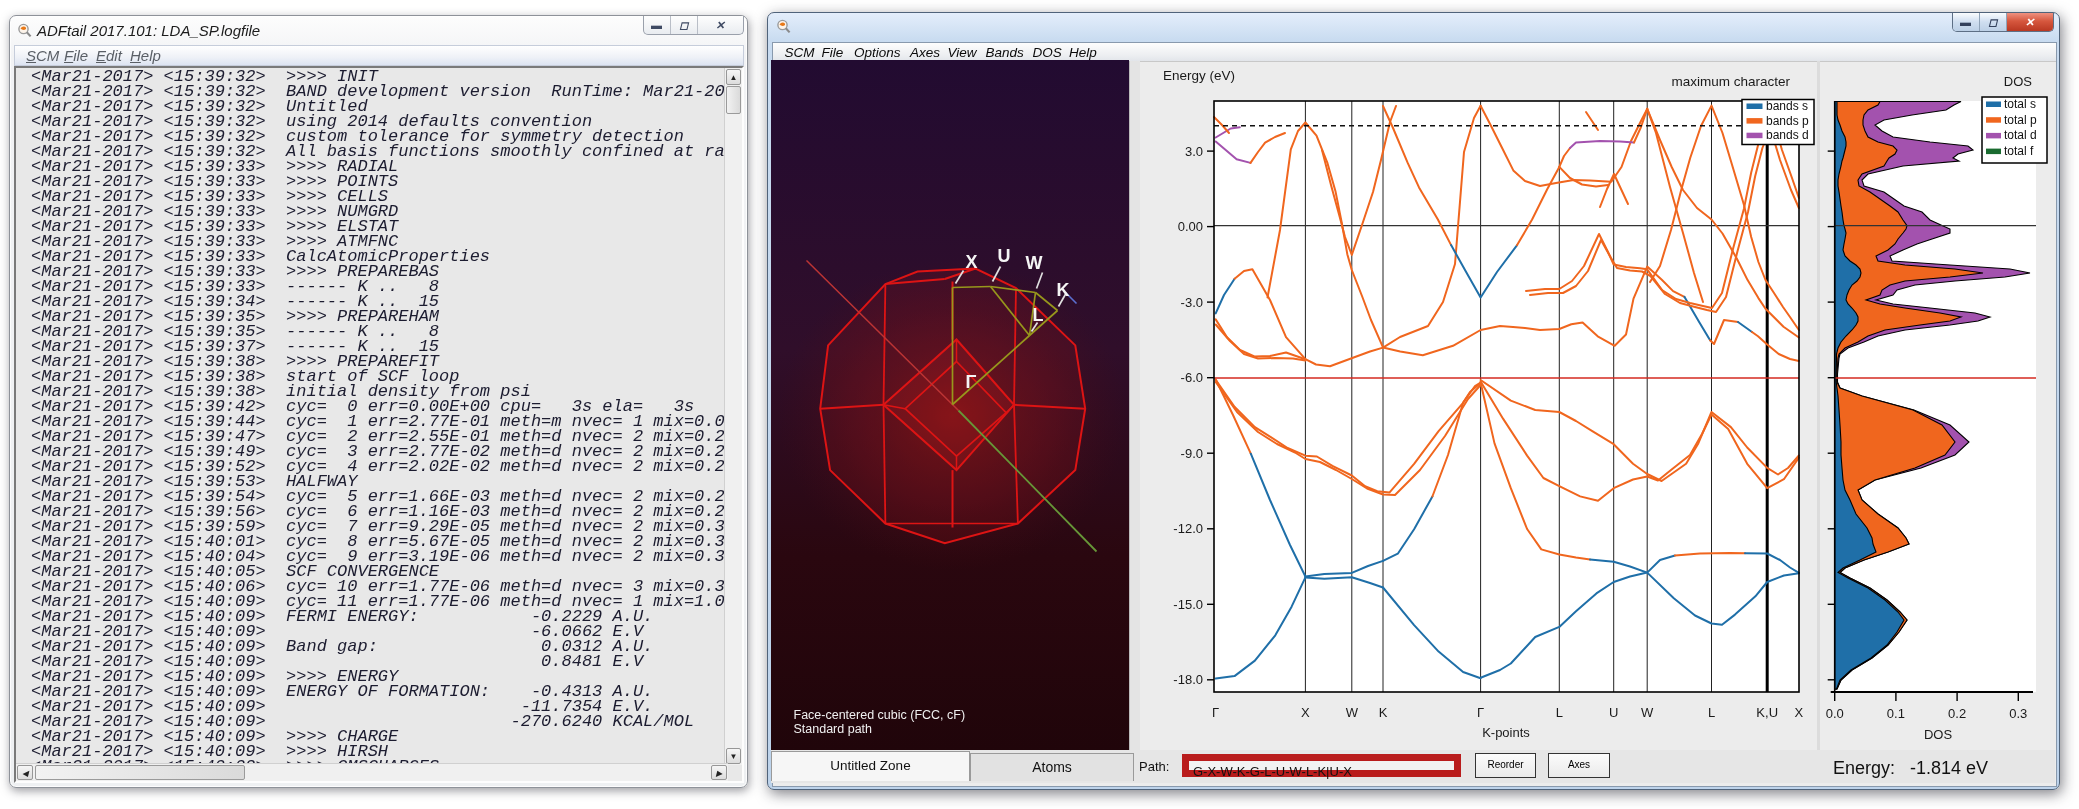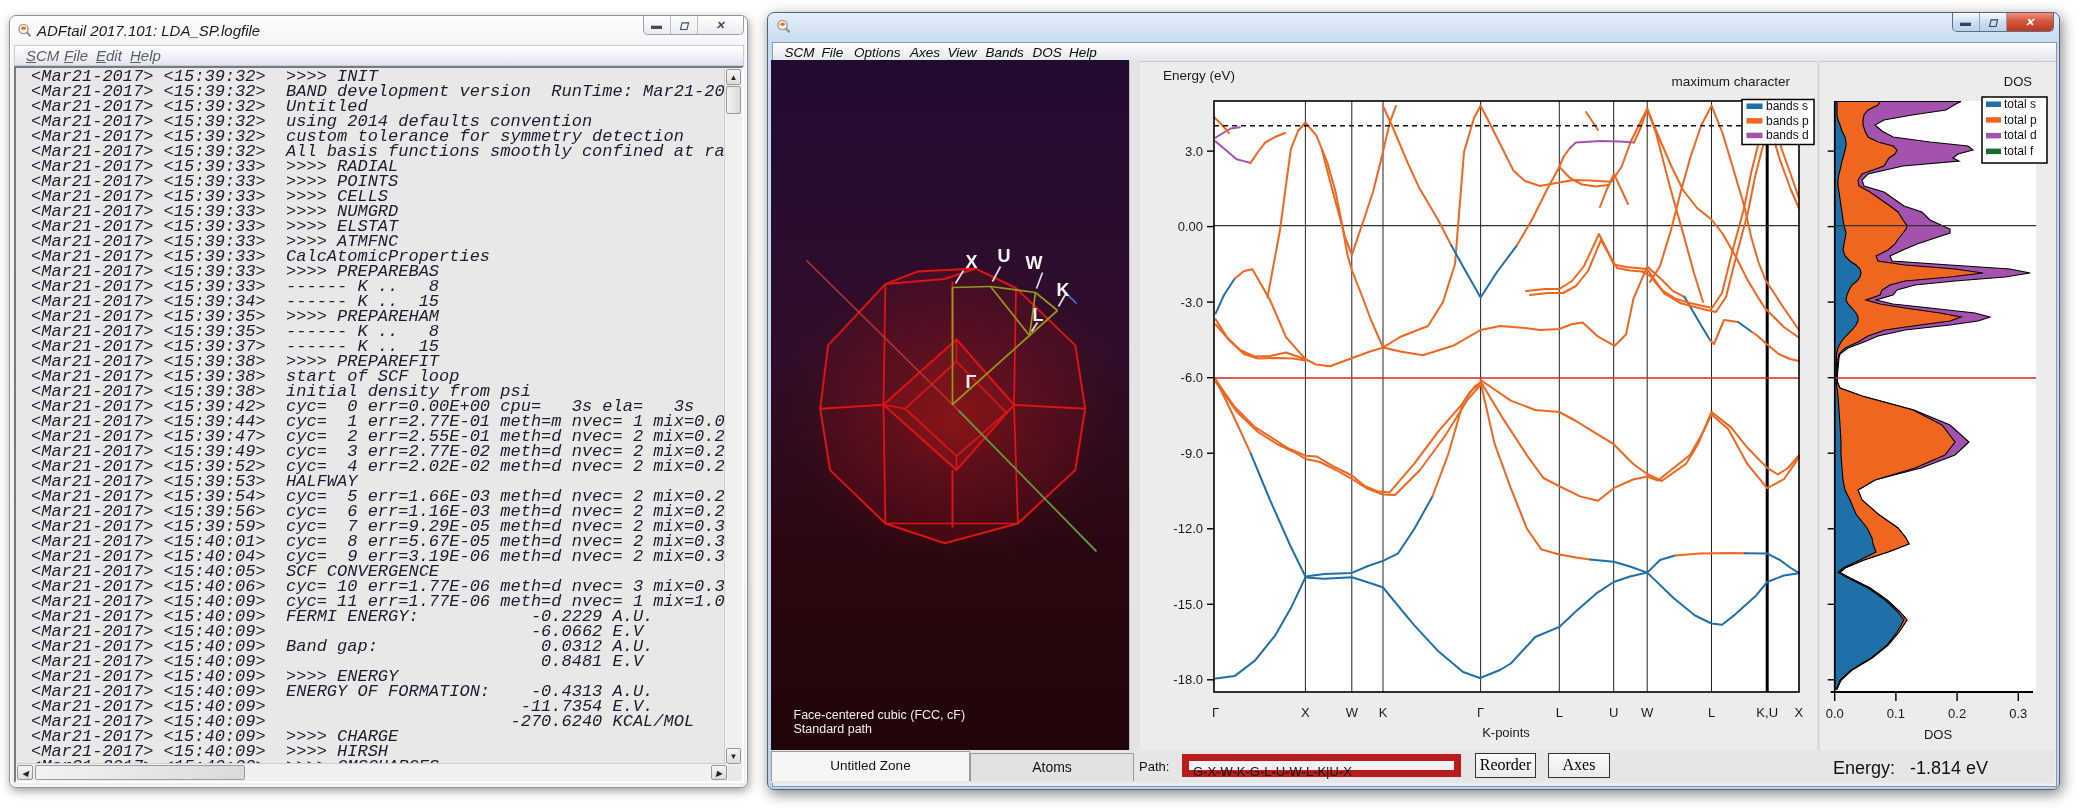--- a/index.html
+++ b/index.html
@@ -33,21 +33,21 @@
 #rw .title { position:absolute; left:28px; top:7px; font-size:15px; color:#101010;margin-top:40px; }
 #rw .btns { position:absolute; left:1184px; top:0px; width:102px; height:19.5px; display:flex;
   border:1px solid #5d6f85; border-top:none; border-radius:0 0 5px 5px; overflow:hidden; }
 #rw .btns .b { flex:1; border-right:1px solid #8fa3b8; background:linear-gradient(#fafcfe,#cfdef0 50%,#bcd0e6); color:#33415c; font-size:11px; text-align:center; line-height:18px; font-weight:bold; }
 #rw .btns .c { flex:1.75; border-right:none; background:linear-gradient(#ef9180,#d6573e 45%,#b93822); color:#fff; }
 #rwbody { position:absolute; left:4px; top:29.5px; width:1285px; height:744.5px; background:#ececec; border:1px solid #8899ad; }
 .menubar2 { position:absolute; left:0; top:0; width:100%; height:18.5px;
   background:linear-gradient(#fdfdfd,#eceef1 70%,#e2e5ea); border-bottom:1px solid #c8c8c8;
   font-size:13.5px; color:#0a0a0a; }
 .menubar2 span { position:absolute; top:2px; }
-.pbtn { position:absolute; background:linear-gradient(#fbfbfb,#eaeaea); border:1.5px solid #333; font-size:16px; text-align:center;font-family:Liberation Serif, serif; }
+.pbtn { position:absolute; background:linear-gradient(#fbfbfb,#eaeaea); border:1.5px solid #333; font-size:10px; text-align:center; }
 </style></head>
 <body>
 <div id="page">
 
 <div id="lw" class="win">
   <div style="position:absolute;left:7px;top:7px;width:16px;height:16px">
     <svg width="16" height="16" viewBox="0 0 16 16">
           <circle cx="6.5" cy="6" r="4.6" fill="#fdf4ea" stroke="#9a9a9a" stroke-width="1.4"></circle>
           <path d="M3.5 5.5 Q5 3 8 3.8 Q9.5 4.5 9 6 Q7 7.5 5 6.5 Z" fill="#e87817"></path>
           <line x1="9.8" y1="9.3" x2="13.6" y2="13.4" stroke="#8a8a8a" stroke-width="2.1"></line>

